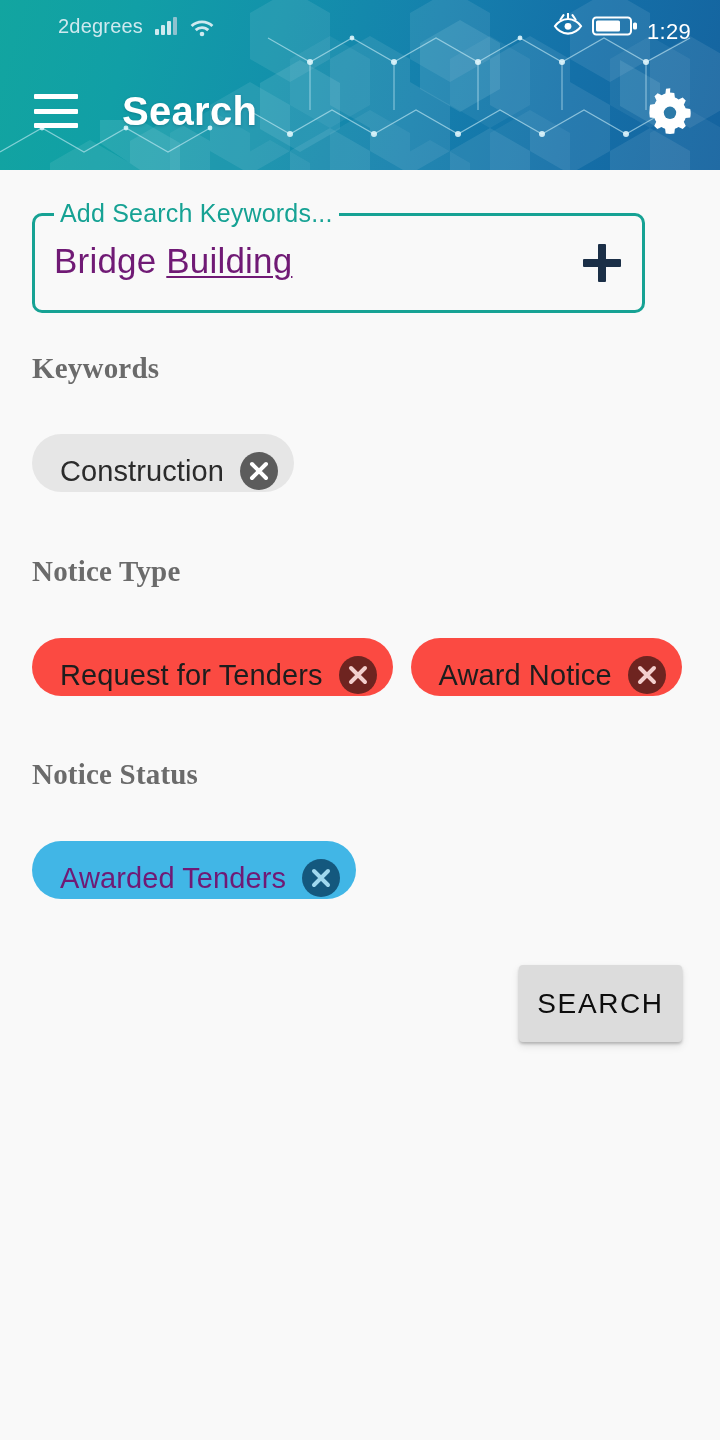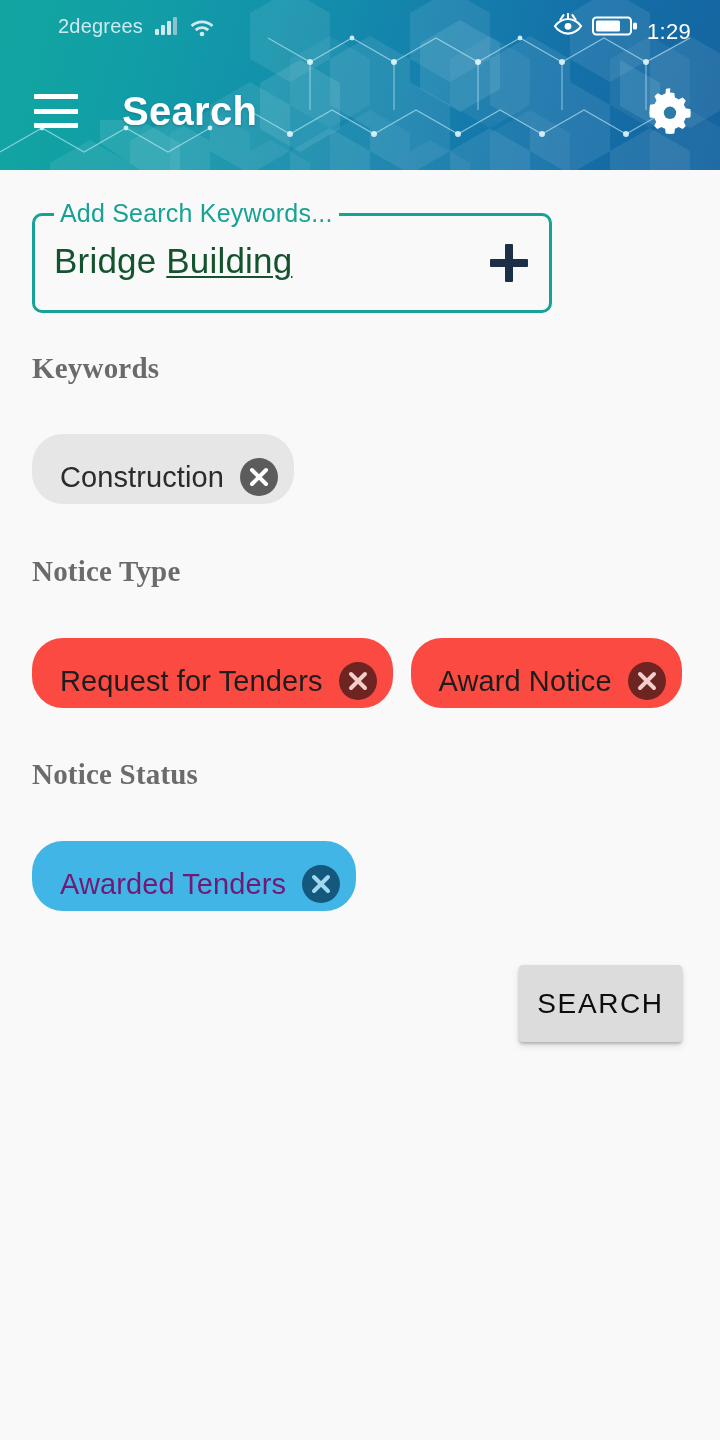--- a/index.html
+++ b/index.html
@@ -117,21 +117,21 @@
     width: 720px;
     height: 1270px;
     background: #f9f9f9;
   }
 
   
   .field-wrap {
     position: absolute;
     top: 43px;
     left: 32px;
-    width: 520px;
+    width: 613px;
     height: 100px;
   }
   .field-box {
     position: absolute;
     inset: 0;
     border: 3px solid #16a294;
     border-radius: 10px;
     background: transparent;
   }
   .field-legend {
@@ -143,21 +143,21 @@
     color: #16a294;
     font-size: 25px;
     letter-spacing: 0.2px;
     line-height: 30px;
   }
   .field-value {
     position: absolute;
     top: 28px;
     left: 22px;
     font-size: 35px;
-    color: #14532d;
+    color: #701a75;
     letter-spacing: 0.2px;
     white-space: nowrap;
   }
   .field-value .misspell {
     text-decoration: underline;
     text-decoration-thickness: 2px;
     text-underline-offset: 3px;
   }
   .plus-btn {
     position: absolute;
@@ -183,21 +183,21 @@
     position: absolute;
     left: 32px;
     display: flex;
     align-items: center;
     gap: 18px;
   }
 
   .chip {
     display: inline-flex;
     align-items: center;
-    height: 70px;
+    height: 58px;
     border-radius: 31px;
     padding: 16px 16px 0 28px;
     font-size: 29px;
     letter-spacing: 0.1px;
     cursor: pointer;
     white-space: nowrap;
   }
   .chip-label { margin-right: 16px; }
   .chip-x {
     width: 38px;

